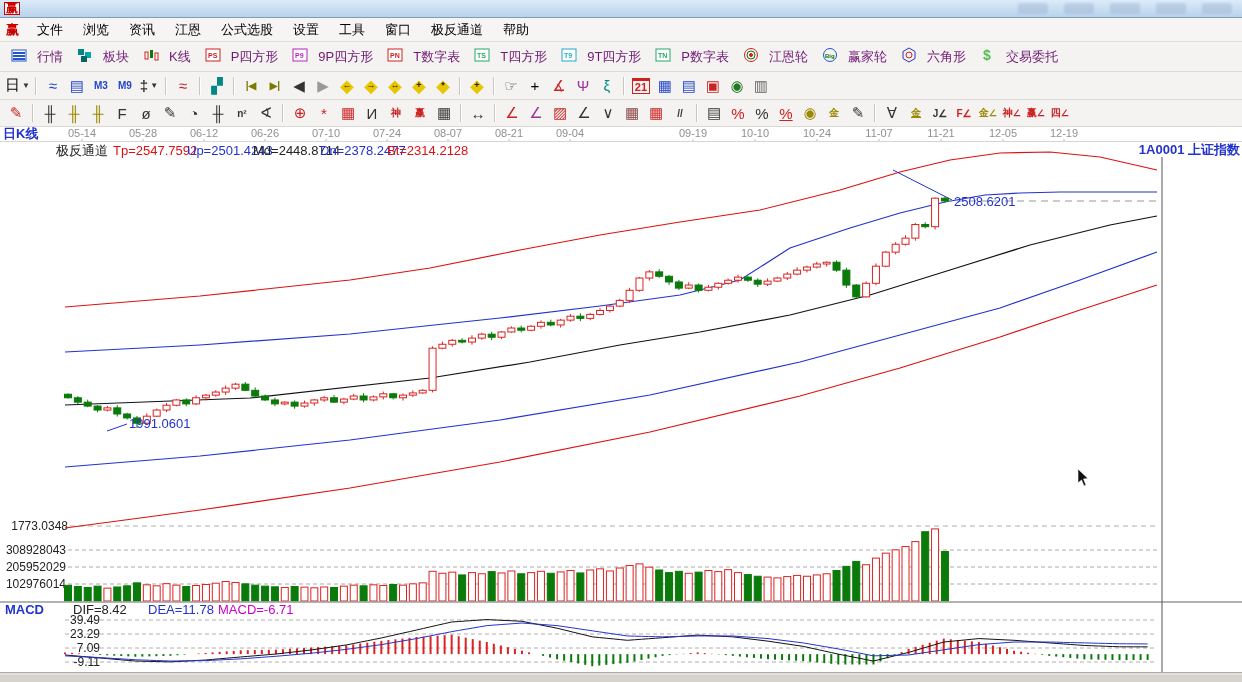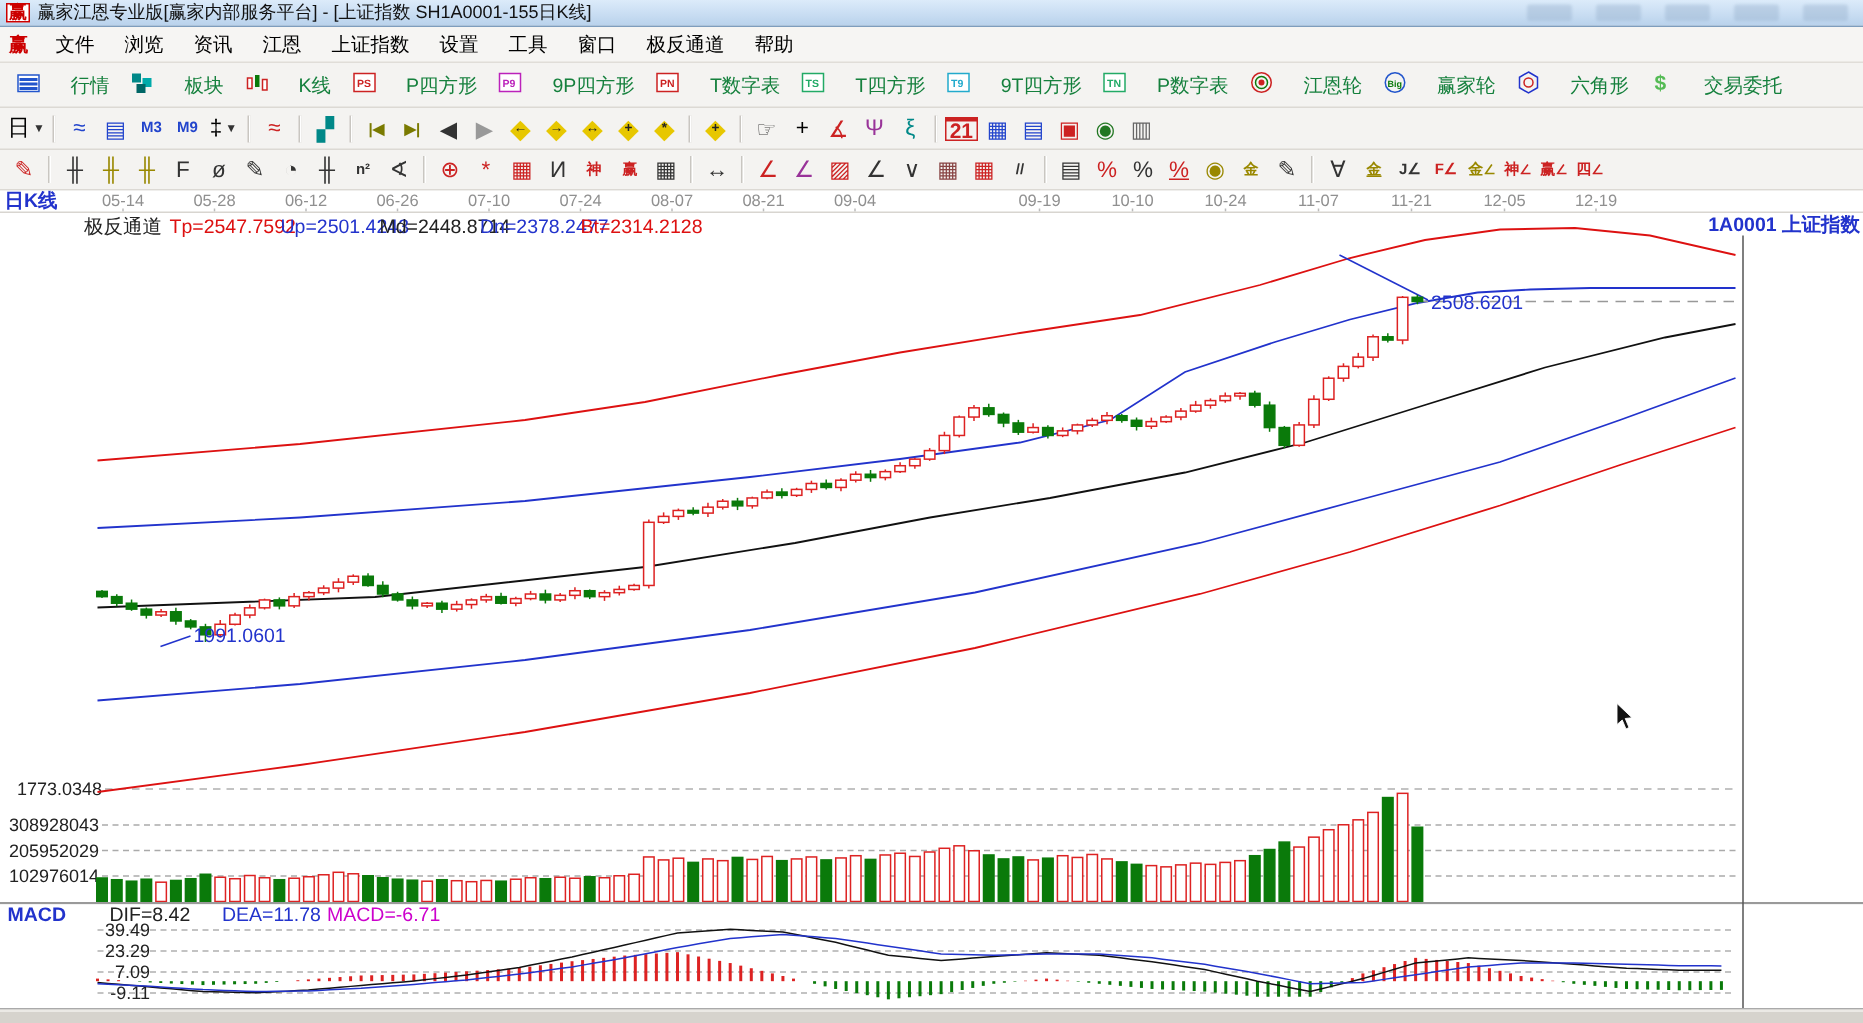--- a/index.html
+++ b/index.html
@@ -11,53 +11,52 @@
             padding:0 1px;margin-right:5px;line-height:11px;}
   .title-blurs{position:absolute;right:10px;top:3px;display:flex;gap:16px;}
   .title-blurs span{width:30px;height:11px;background:#8fa9c6;opacity:.35;border-radius:2px;display:block;filter:blur(1px);}
   .menubar{height:23px;background:#f6f5f3;border-bottom:1px solid #e0ddd8;display:flex;align-items:center;padding:0 4px;}
   .menu-logo{color:#c00;font-weight:bold;margin:0 8px 0 2px;}
   .menu-item{padding:2px 10px;cursor:default;}
   .tbar{display:flex;align-items:center;background:#f4f3f1;border-bottom:1px solid #dcd9d4;padding:0 4px;}
   #tb1{height:29px;}
   #tb2{height:27px;}
   #tb3{height:26px;}
-  .tb-item{display:flex;align-items:center;gap:20px;padding:1px 7px;font-size:13px;color:#15803d;cursor:default;}
+  .tb-item{display:flex;align-items:center;gap:10px;padding:1px 7px;font-size:13px;color:#701a75;cursor:default;}
   .tb-btn{min-width:22px;height:21px;display:inline-flex;align-items:center;justify-content:center;
           font-size:15px;margin:0 1px;position:relative;cursor:default;}
   .tb-btn .sm{font-size:10px;font-weight:bold;}
   .tb-btn .uln{text-decoration:underline;}
   .sep{width:1px;height:18px;background:#c9c6c1;border-right:1px solid #fff;margin:0 4px;}
   .dd{font-size:8px;color:#333;margin-left:2px;}
   .dia{color:#e7c700;font-size:18px;position:relative;line-height:1;}
   .dia b{position:absolute;left:50%;top:50%;transform:translate(-50%,-54%);font-size:9px;color:#222;font-weight:bold;}
-  .cal{border:1px solid #c22;color:#c22;font-size:14px;font-weight:bold;padding:0 2px;line-height:12px;border-top:3px solid #c22;}
+  .cal{border:1px solid #c22;color:#c22;font-size:11px;font-weight:bold;padding:0 2px;line-height:12px;border-top:3px solid #c22;}
   svg text{font-family:"Liberation Sans",sans-serif;}
 </style>
 </head>
 <body>
 
 
 
 
 <div class="titlebar">
   <span class="app-logo">赢</span>
-  <span>赢家江恩专业版[赢家内部服务平台] - [上证指数  SH1A0001-155日K线]</span>
   <div class="title-blurs">
     <span></span>
       <span></span>
       <span></span>
       <span></span>
       <span></span>
   </div>
 </div>
 
 <div class="menubar">
   <span class="menu-logo">赢</span>
-  <span id="menu-items"><span class="menu-item">文件</span><span class="menu-item">浏览</span><span class="menu-item">资讯</span><span class="menu-item">江恩</span><span class="menu-item">上证指数</span><span class="menu-item">设置</span><span class="menu-item">工具</span><span class="menu-item">窗口</span><span class="menu-item">极反通道</span><span class="menu-item">帮助</span></span>
+  <span id="menu-items"><span class="menu-item">文件</span><span class="menu-item">浏览</span><span class="menu-item">资讯</span><span class="menu-item">江恩</span><span class="menu-item">公式选股</span><span class="menu-item">设置</span><span class="menu-item">工具</span><span class="menu-item">窗口</span><span class="menu-item">极反通道</span><span class="menu-item">帮助</span></span>
 </div>
 
 <div class="tbar" id="tb1">
     <span class="tb-item">
       <span><svg width="16" height="16">
           <rect x="1" y="3" width="14" height="11" fill="#fff" stroke="#2255cc"></rect>
           <rect x="2" y="5" width="12" height="2" fill="#2255cc"></rect>
           <rect x="2" y="8" width="12" height="2" fill="#2255cc"></rect>
           <rect x="2" y="11" width="12" height="2" fill="#2255cc"></rect>
         </svg></span>

